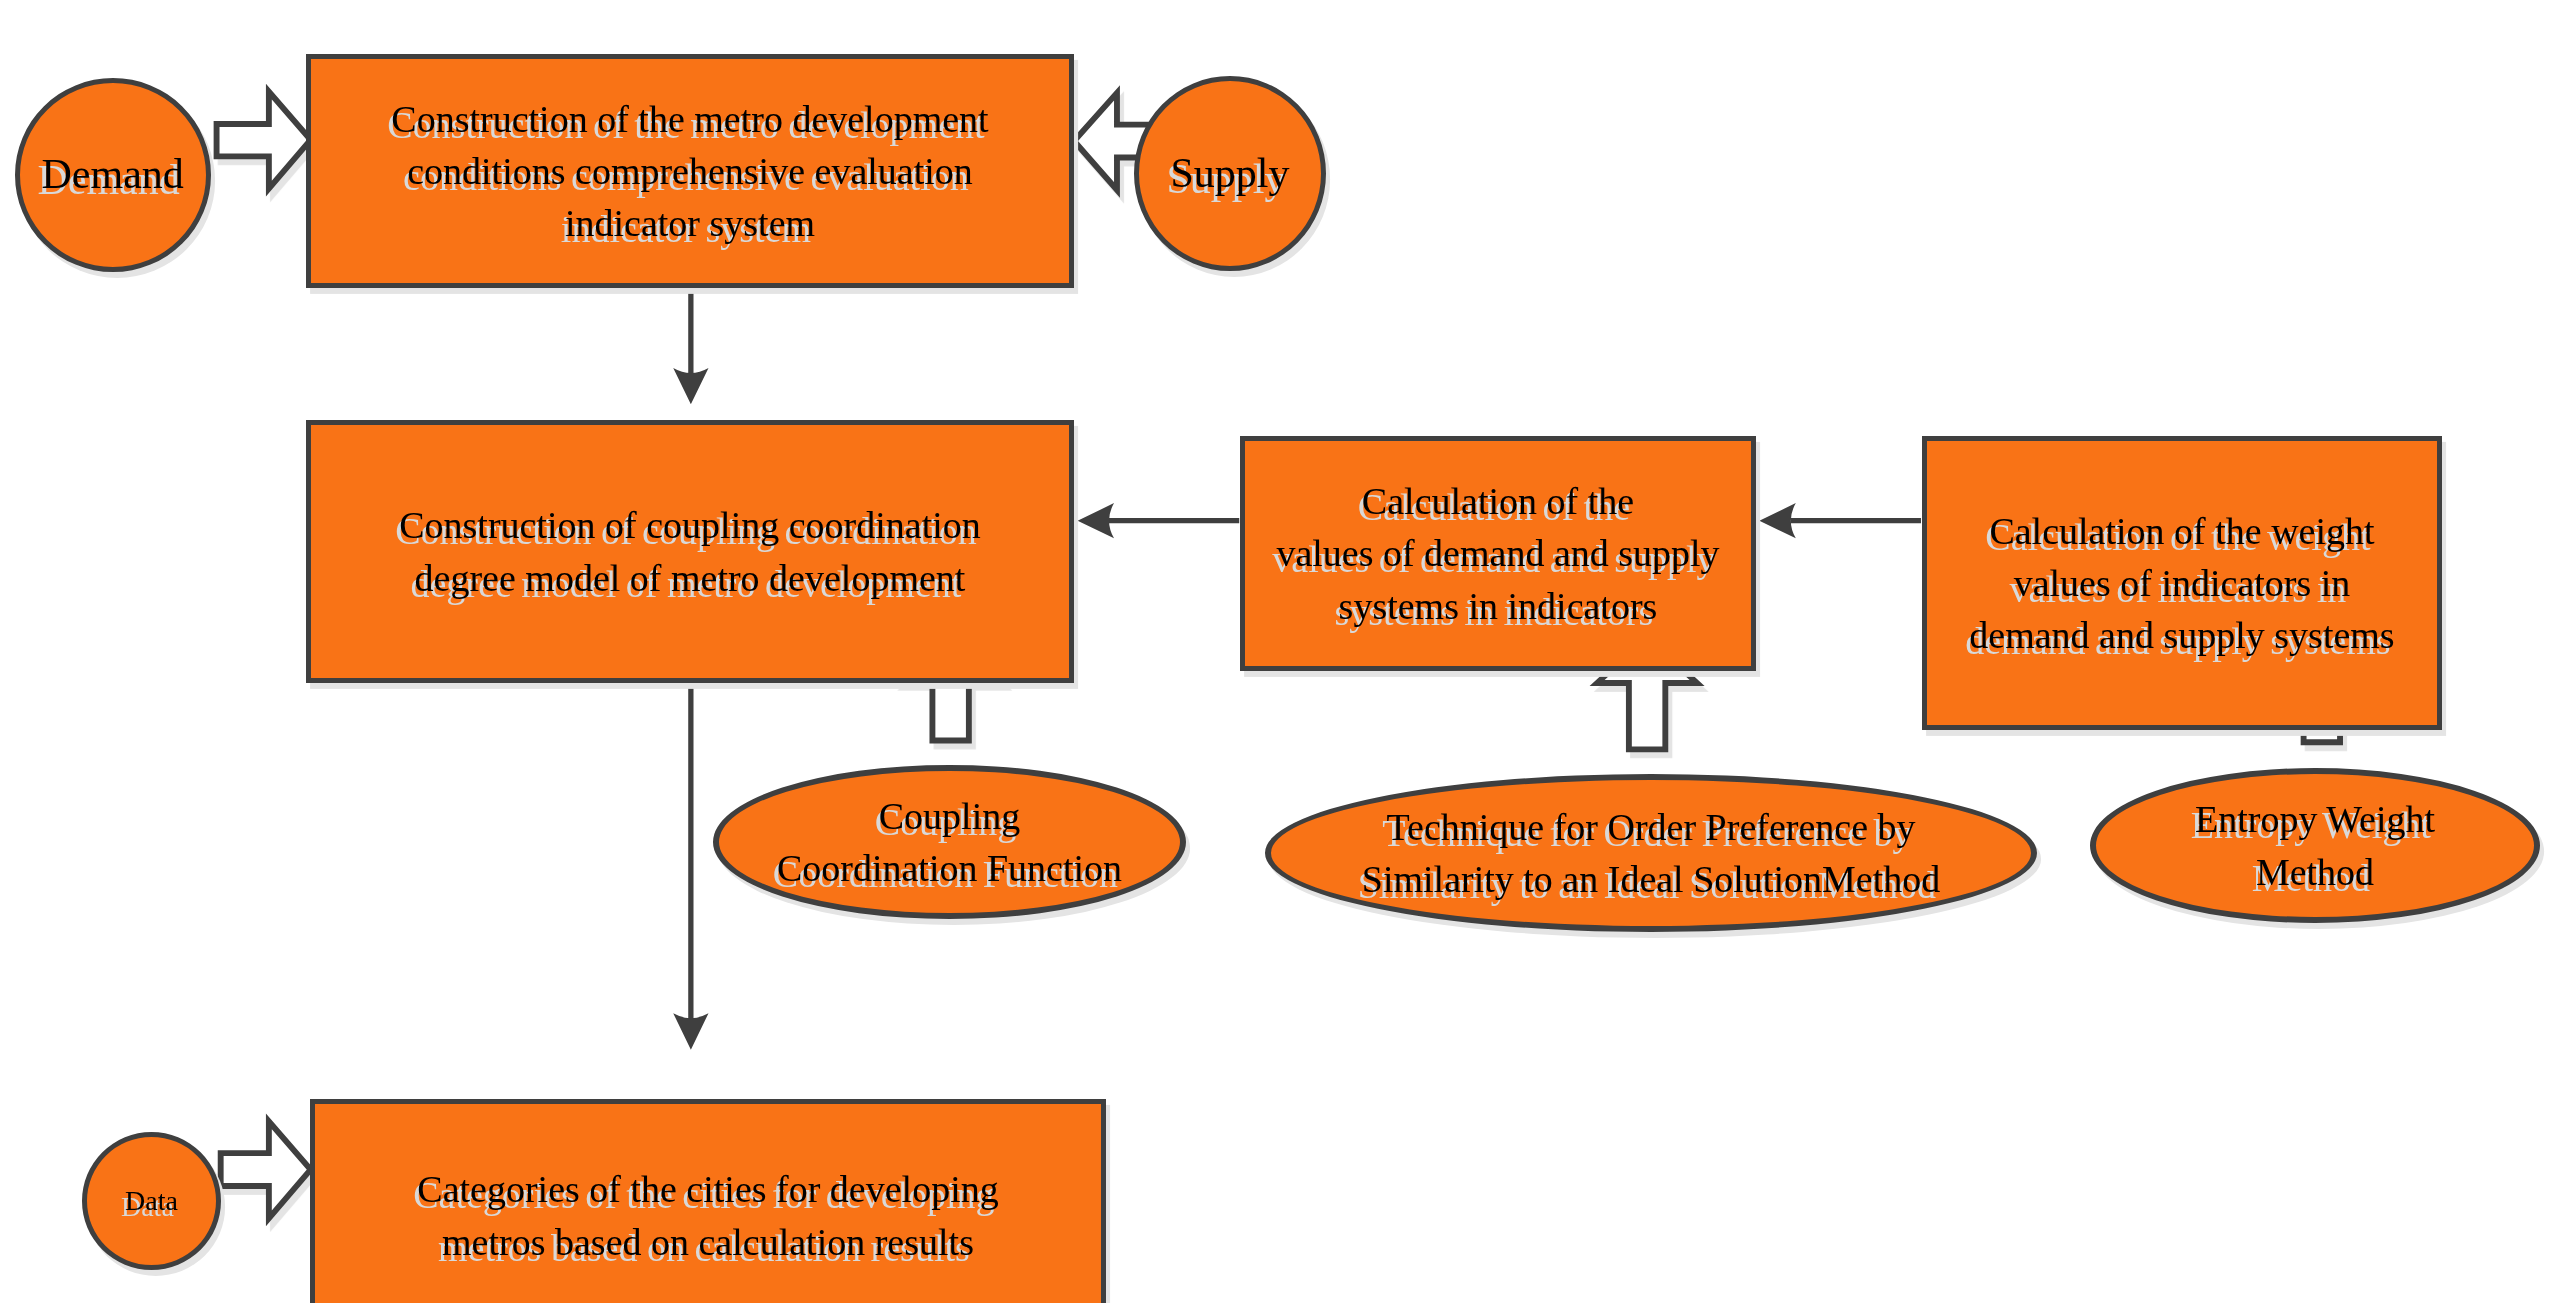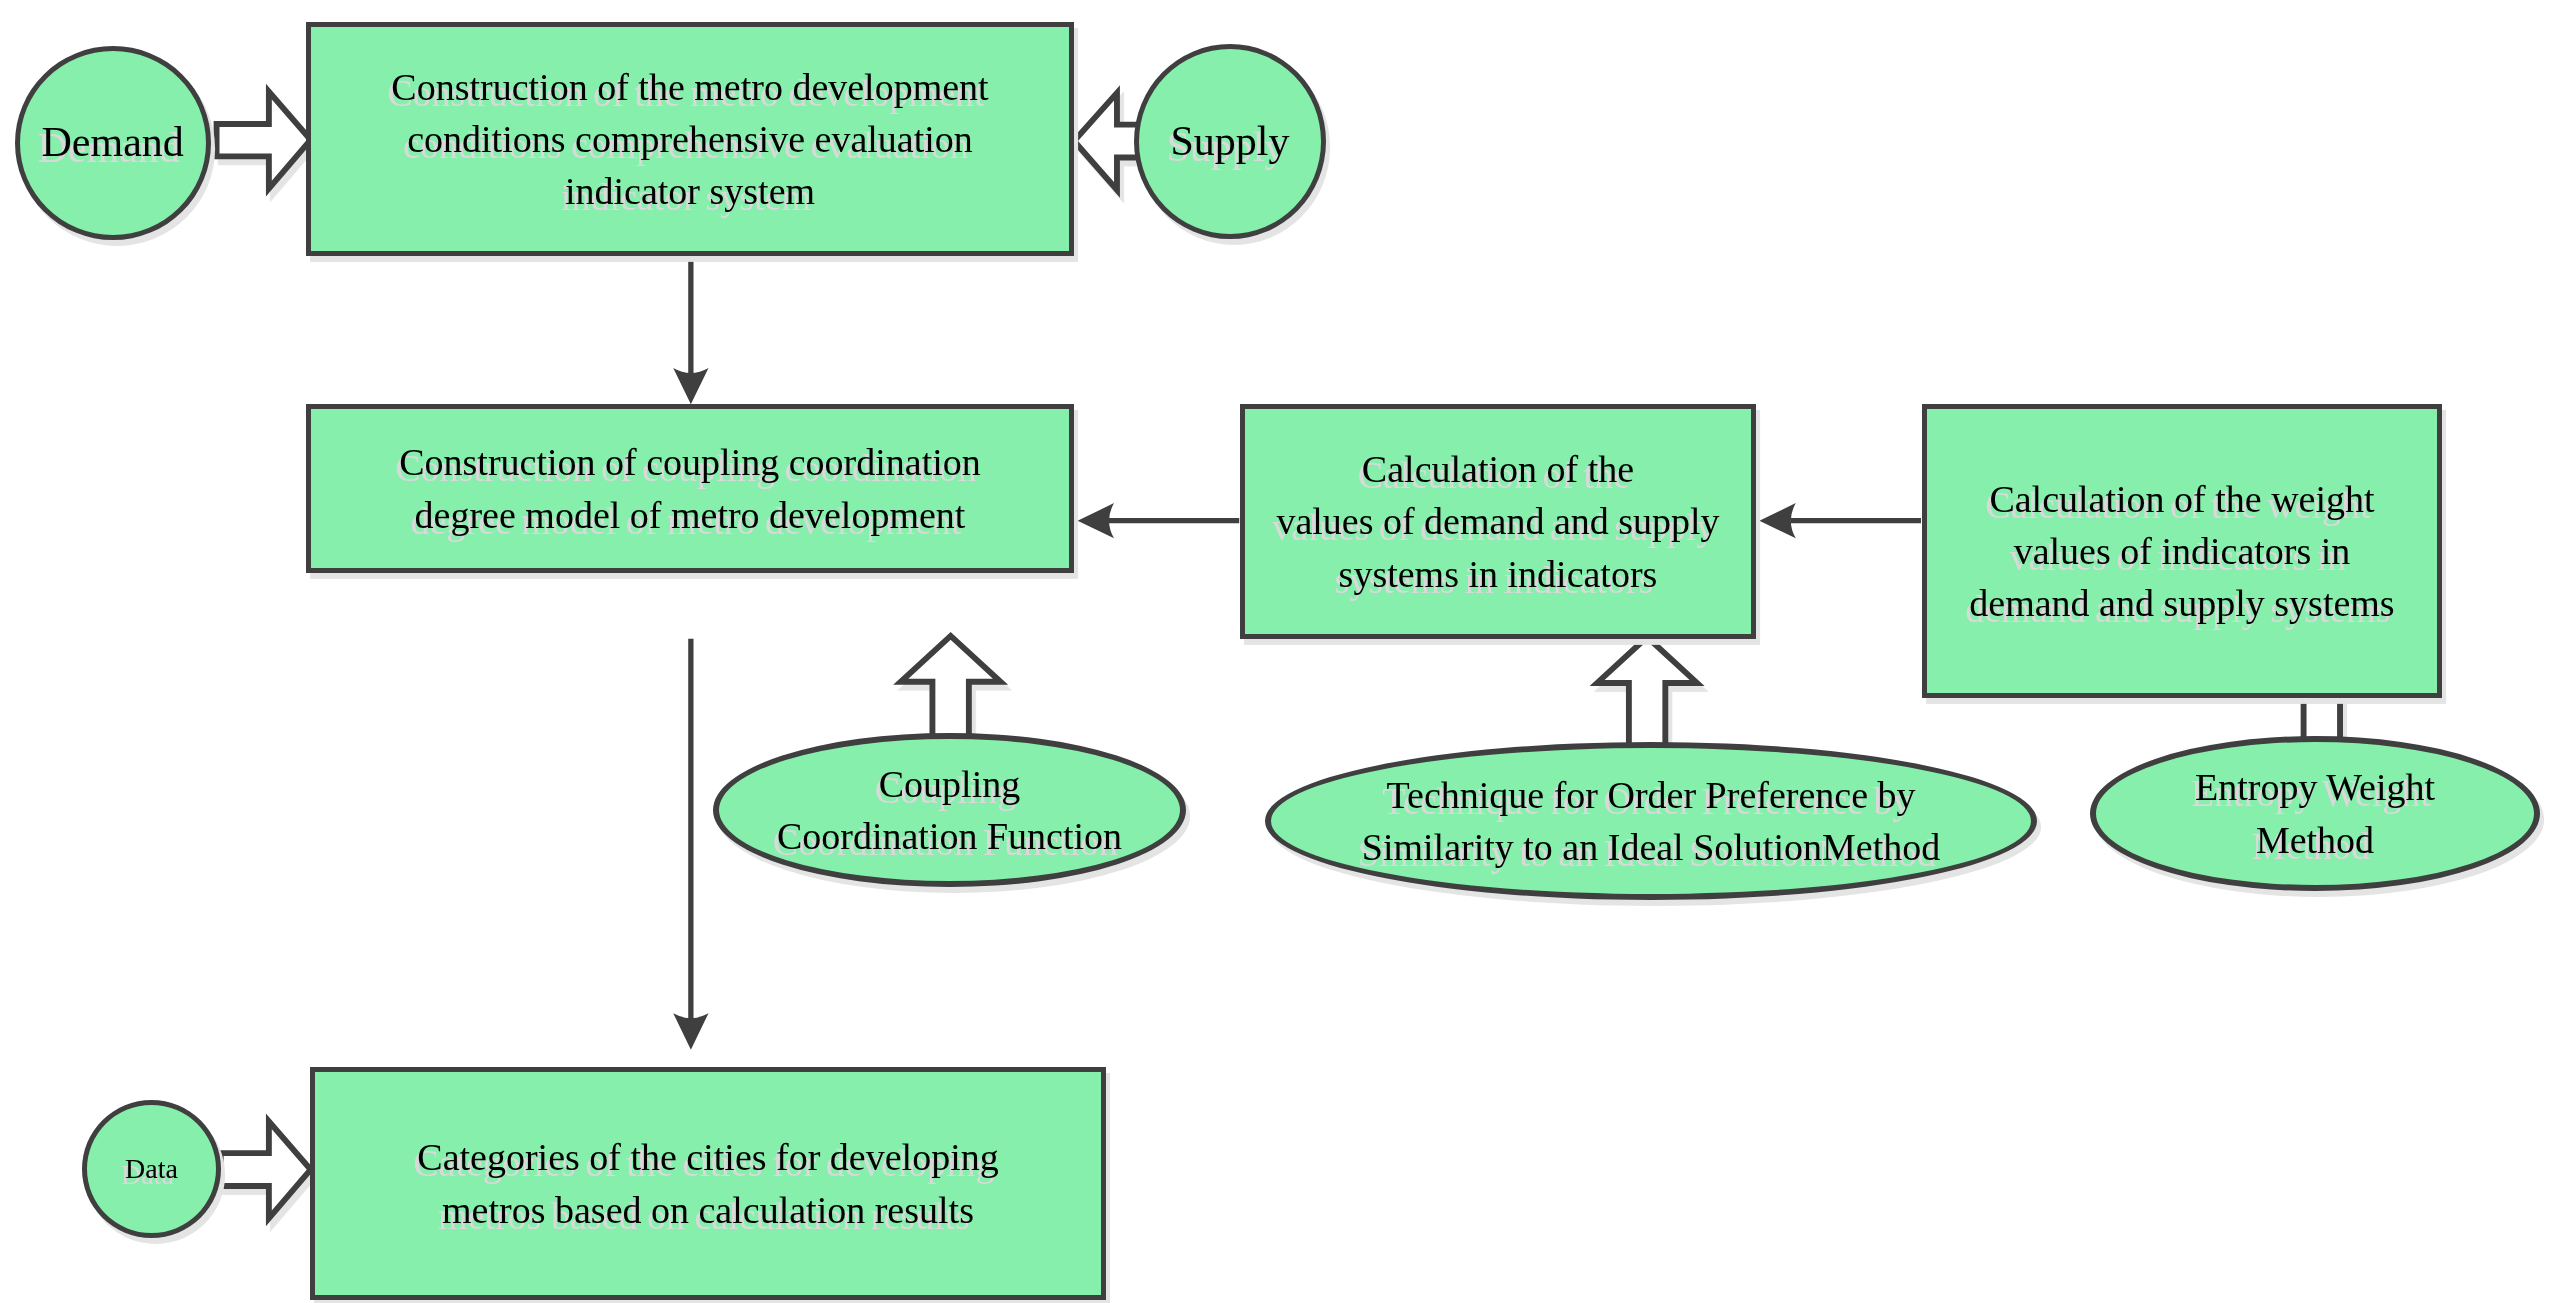--- a/index.html
+++ b/index.html
@@ -9,26 +9,27 @@
     background:#ffffff;
     font-family:"Liberation Serif","DejaVu Serif",serif;
     overflow:hidden;
   }
   #connectors{position:absolute;left:0;top:0;z-index:1;}
   .blockArrow{fill:#ffffff;stroke:#3f3f3f;stroke-width:10;stroke-linejoin:miter;}
   .thinLine{stroke:#3f3f3f;stroke-width:9;fill:none;}
   .thinHead{fill:#3f3f3f;stroke:none;}
   .node{
     position:absolute;z-index:2;
-    background:#86efac;
+    background:#f97316;
     border:5.9px solid #3f3f3f;
     box-sizing:border-box;
     display:flex;align-items:center;justify-content:center;
     text-align:center;color:#000000;
     box-shadow:4.1px 5.9px 0 0 #e4e4e4;
+    margin-top:32px;
   }
   .rect{border-radius:0;}
   .ellipse{border-radius:50%;border-width:6.5px;}
   .circle{border-radius:50%;border-width:5.9px;}
   .lbl{
     display:block;
     font-size:38px;line-height:1.37;
     text-shadow:-4.1px 5.9px 0 #d9d9d9;
   }
   .circle .lbl{font-size:42px;}
@@ -75,21 +76,21 @@
   </div>
 
   <div class="node rect" style="left:306px;top:22.3px;width:768px;height:234px;">
     <span class="lbl">
       <span class="ln">Construction of the metro development</span>
       <span class="ln">conditions comprehensive evaluation</span>
       <span class="ln">indicator system</span>
     </span>
   </div>
 
-  <div class="node rect" style="left:306px;top:404px;width:768px;height:169px;align-items:center;">
+  <div class="node rect" style="left:306px;top:388px;width:768px;height:263px;align-items:center;">
     <span class="lbl">
       <span class="ln">Construction of coupling coordination</span>
       <span class="ln">degree model of metro development</span>
     </span>
   </div>
 
   <div class="node rect" style="left:1240px;top:404px;width:516px;height:235px;">
     <span class="lbl">
       <span class="ln">Calculation of the</span>
       <span class="ln">values of demand and supply</span>

